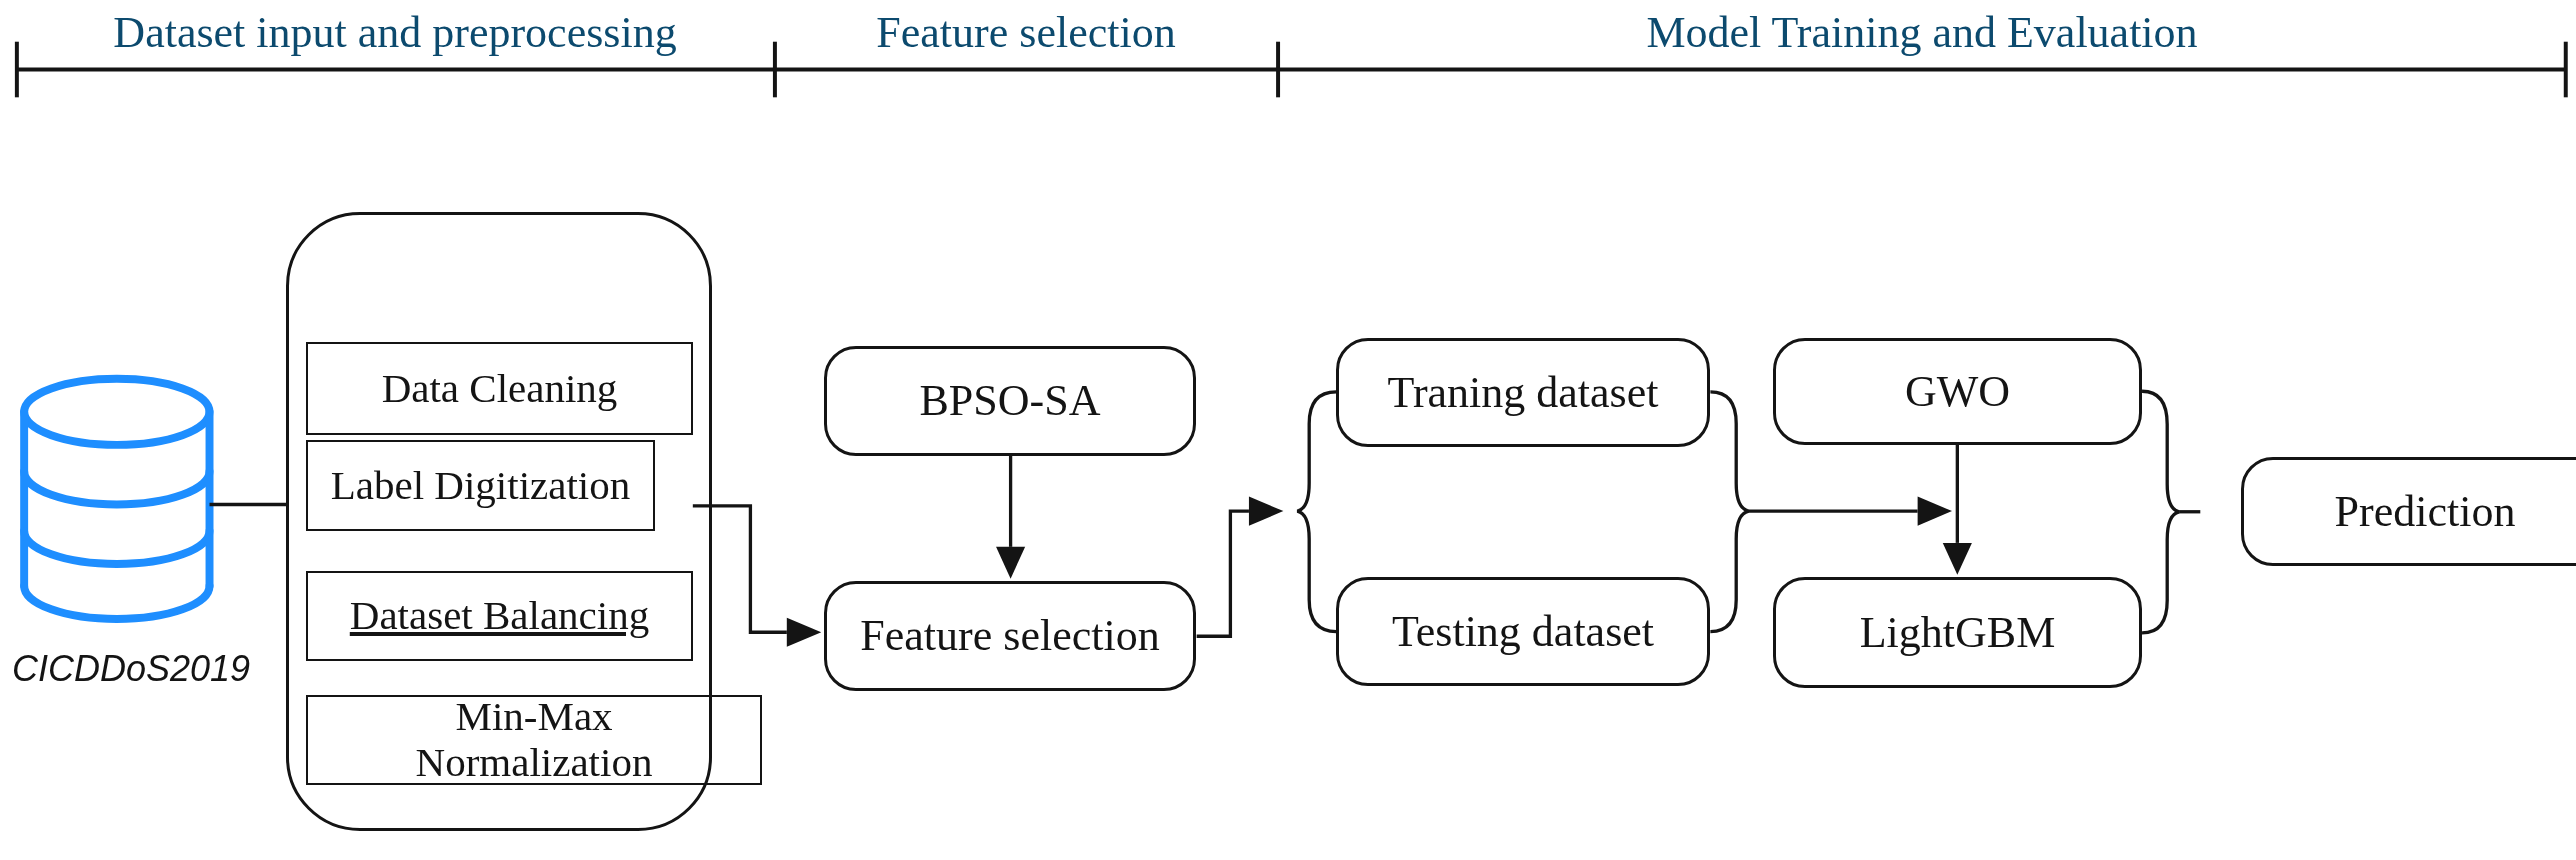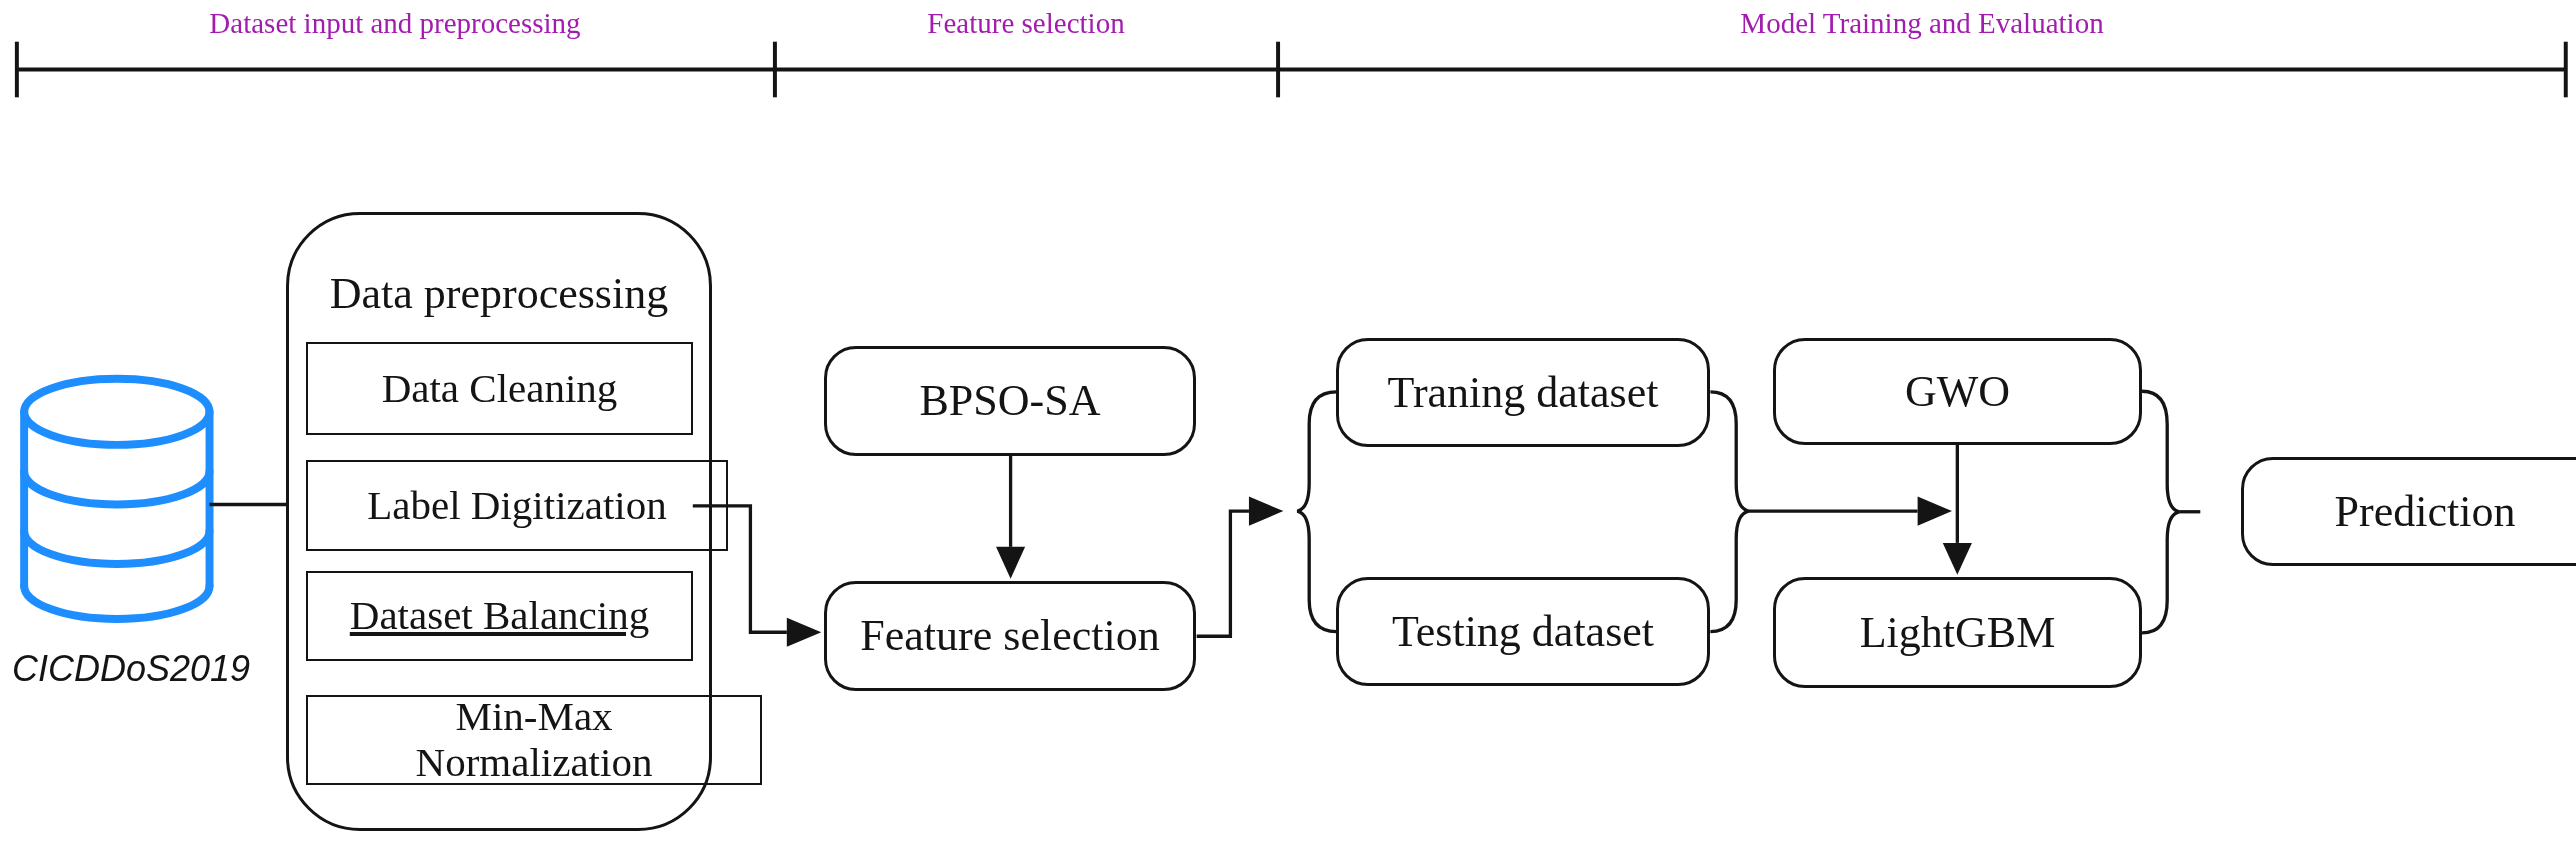--- a/index.html
+++ b/index.html
@@ -13,23 +13,23 @@
     overflow: hidden;
   }
   .wires {
     position: absolute;
     left: 0; top: 0;
     width: 2576px; height: 860px;
   }
   .phase-label {
     position: absolute;
     transform: translateX(-50%);
-    font-size: 29px;
+    font-size: 44px;
     white-space: nowrap;
-    color: #a21caf;
+    color: #0c4a6e;
   }
   .container-box {
     position: absolute;
     border: 3.3px solid #141414;
     border-radius: 74px;
     box-sizing: border-box;
     background: transparent;
   }
   .container-title {
     position: absolute;
@@ -121,24 +121,23 @@
     </g>
   </svg>
 
   <div class="phase-label" style="left:395px; top:6.6px;">Dataset input and preprocessing</div>
   <div class="phase-label" style="left:1026px; top:6.6px;">Feature selection</div>
   <div class="phase-label" style="left:1922px; top:6.6px;">Model Training and Evaluation</div>
 
   <div class="db-label" style="left:12px; top:648px; width:212px;font-style:italic;">CICDDoS2019</div>
 
   <div class="container-box" style="left:286px; top:212px; width:426px; height:619px;"></div>
-  <div class="container-title" style="left:286px; top:268px; width:426px;">Data preprocessing</div>
 
   <div class="node sharp" style="left:306px; top:342px;  width:387px; height:93px;">Data Cleaning</div>
-  <div class="node sharp" style="left:306px; top:460px;  width:422px; height:91px;">Label Digitization</div>
+  <div class="node sharp" style="left:306px; top:440px;  width:349px; height:91px;">Label Digitization</div>
   <div class="node sharp" style="left:306px; top:571px;  width:387px; height:90px;text-decoration:underline;">Dataset Balancing</div>
   <div class="node sharp" style="left:306px; top:695px; width:456px; height:90px;">Min-Max
 Normalization</div>
 
   <div class="node round" style="left:824px; top:346px; width:372px; height:110px;">BPSO-SA</div>
   <div class="node round" style="left:824px; top:581px; width:372px; height:110px;">Feature selection</div>
 
   <div class="node round" style="left:1336px; top:577px; width:374px; height:109px;">Testing dataset</div>
   <div class="node round" style="left:1336px; top:338px; width:374px; height:109px;">Traning dataset</div>
   <div class="node round" style="left:1773px; top:338px; width:369px; height:107px;">GWO</div>

